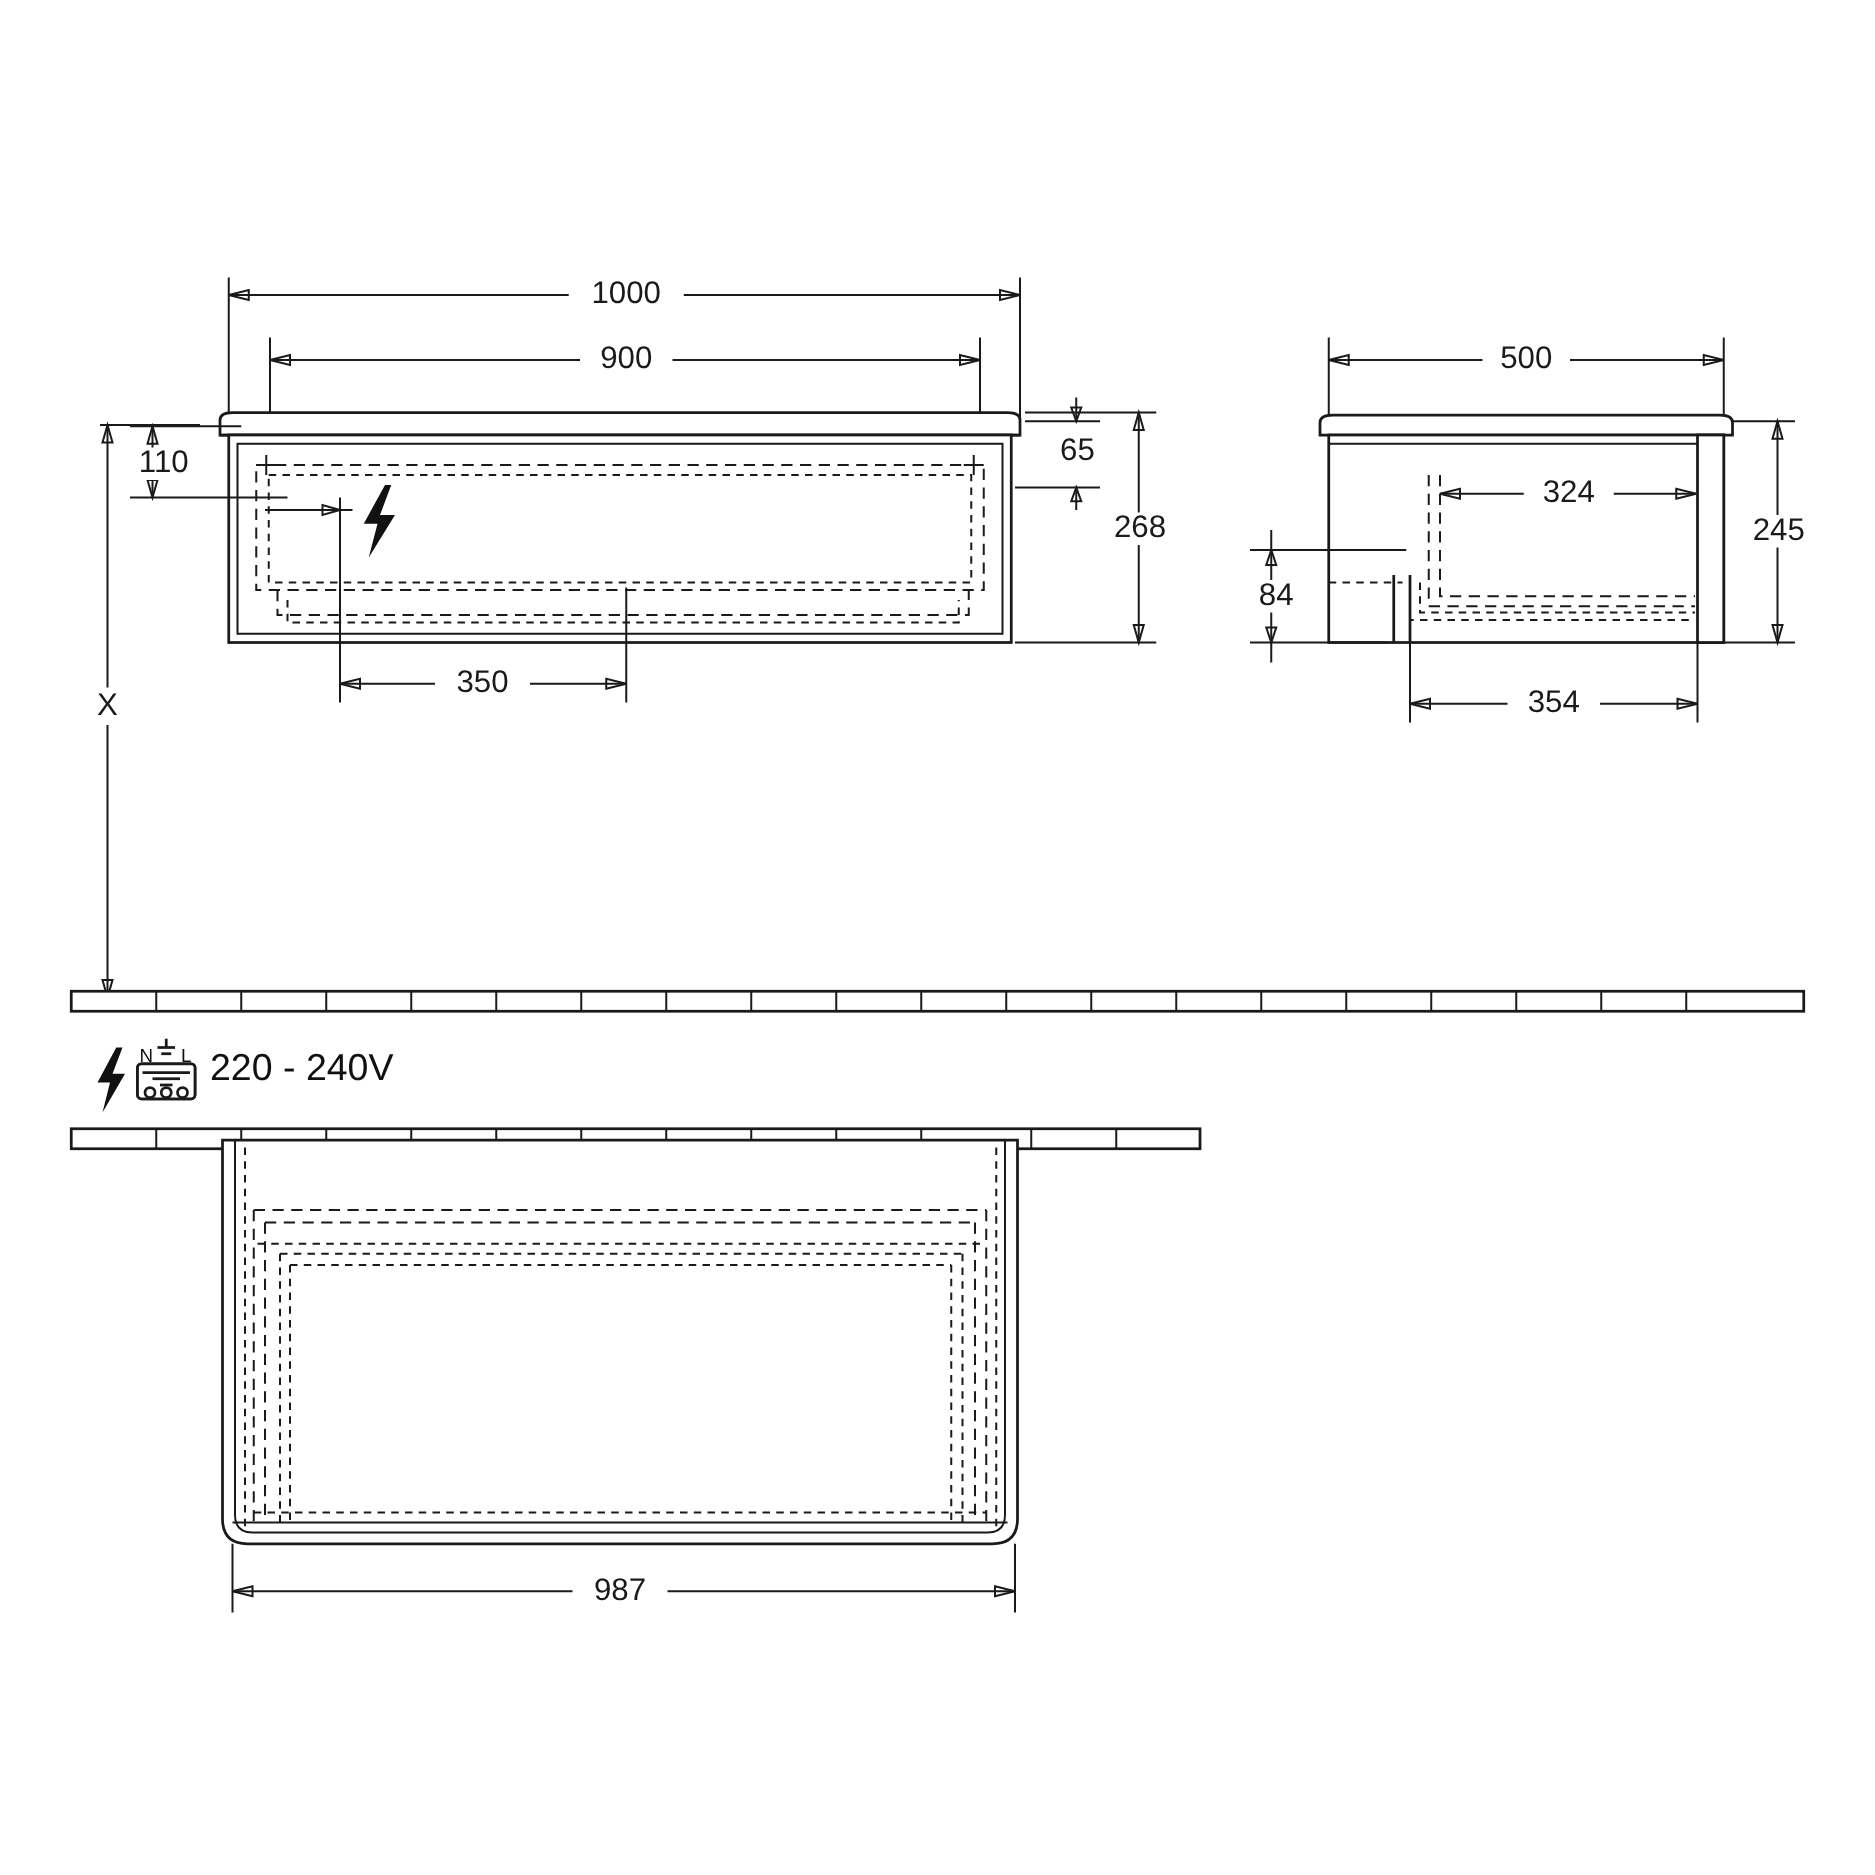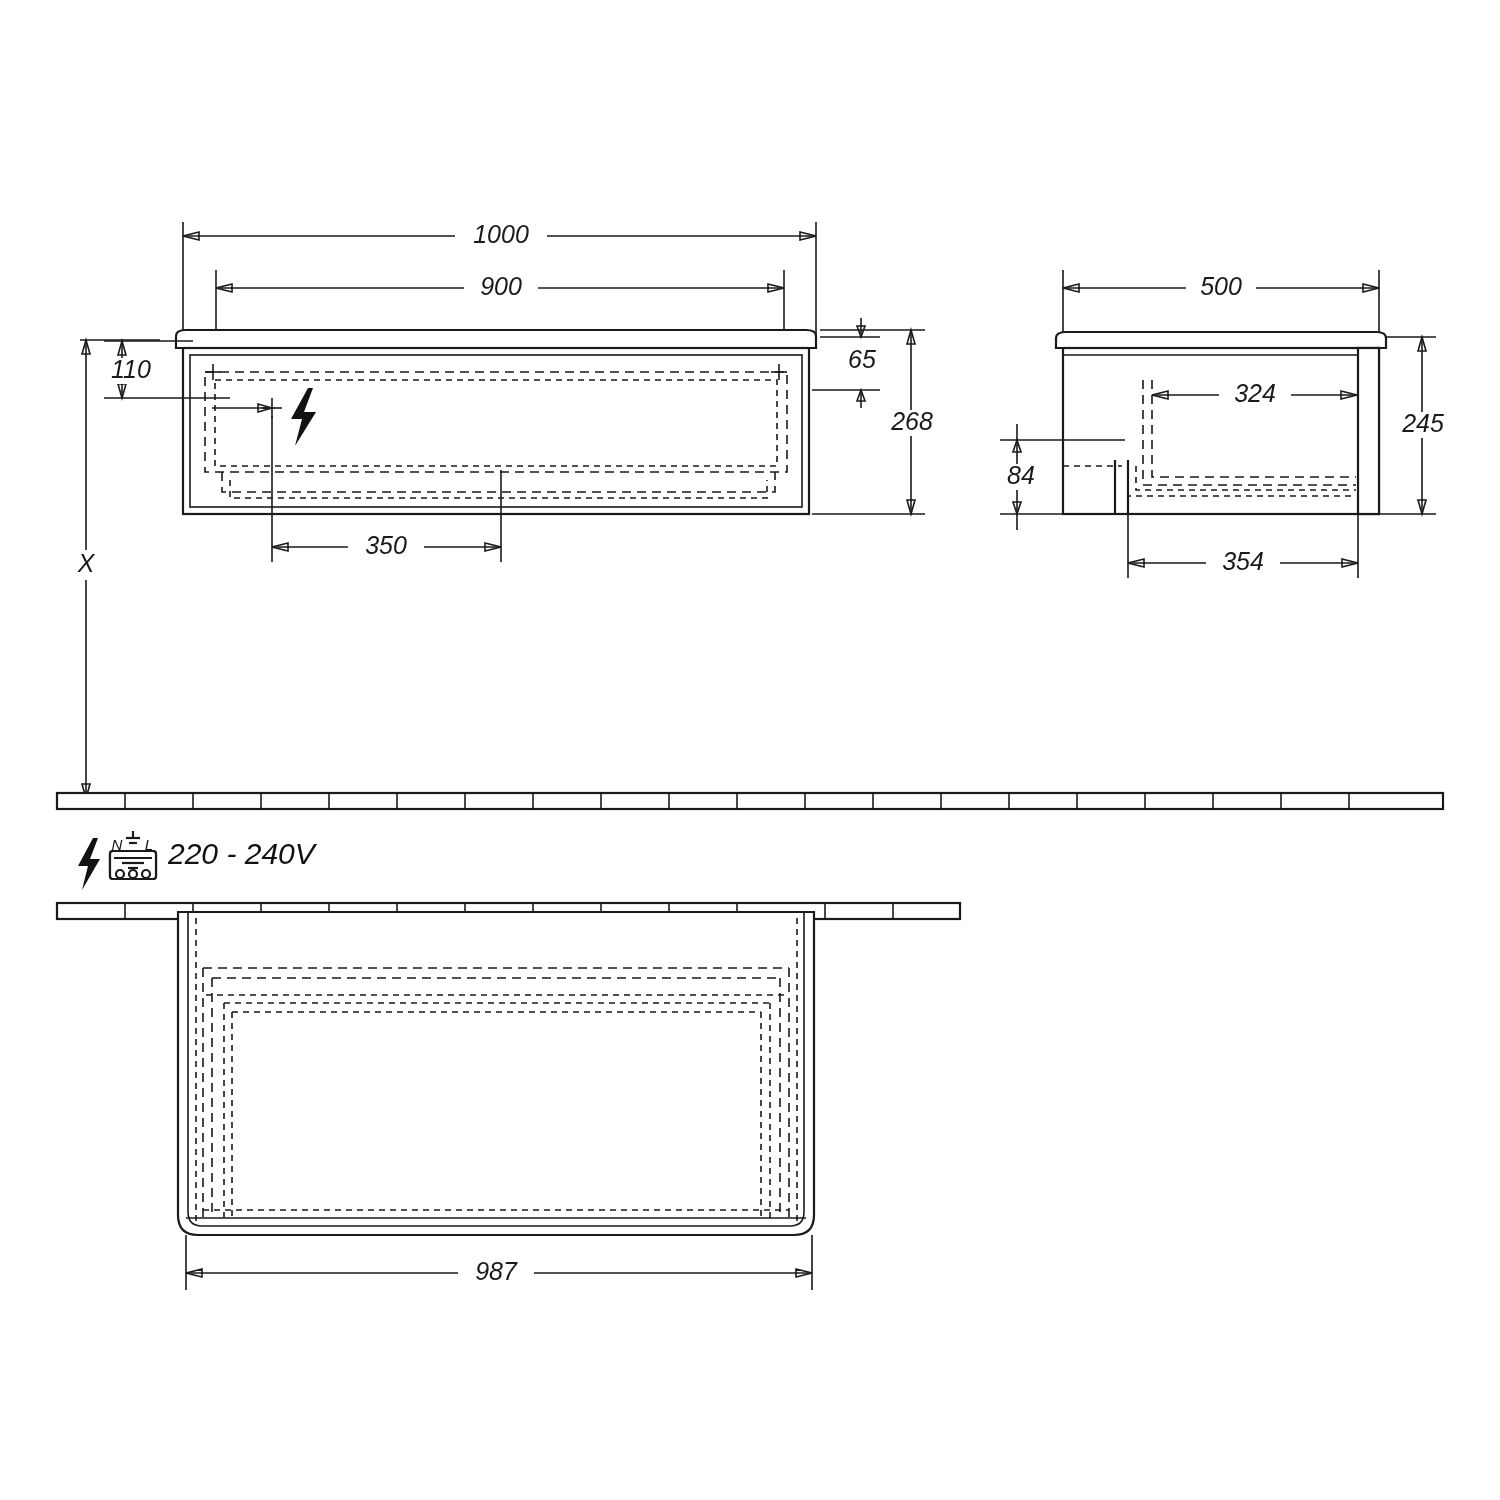--- a/index.html
+++ b/index.html
@@ -9,21 +9,20 @@
   }
   body {
     font-family: "Liberation Sans", sans-serif;
   }
   #sheet {
     position: relative;
     width: 1500px;
     height: 1500px;
     background: #ffffff;
     overflow: hidden;
-    font-style: italic;
   }
   svg.drawing {
     position: absolute;
     left: 0;
     top: 0;
     width: 1500px;
     height: 1500px;
   }
   .dimtext-lg {
     font-family: "Liberation Sans", sans-serif;

